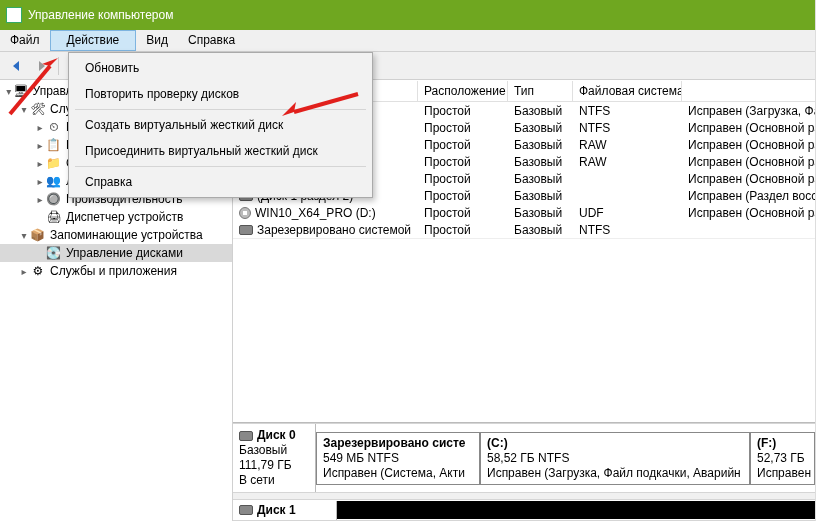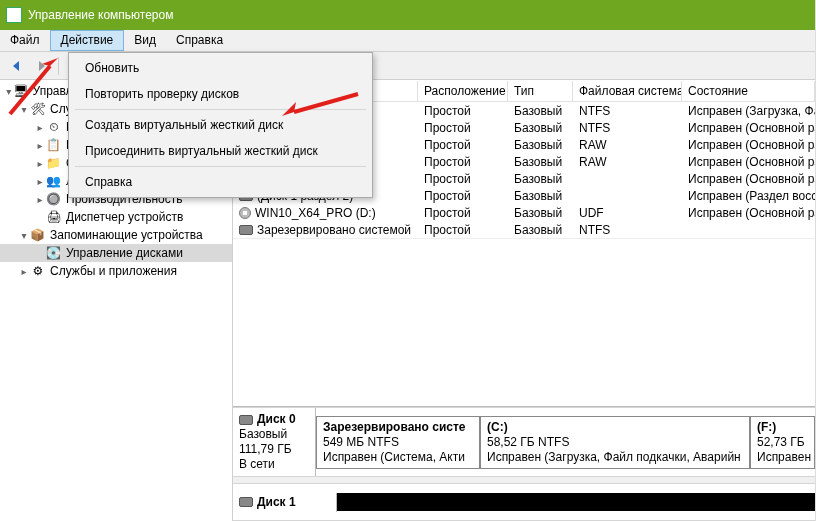--- a/index.html
+++ b/index.html
@@ -3,21 +3,21 @@
 <meta charset="utf-8">
 <style>
   * { box-sizing: border-box; }
   html, body { margin: 0; padding: 0; font-family: "Segoe UI", Tahoma, sans-serif; font-size: 12px; color: #000; }
   .window { width: 816px; height: 521px; background: #fff; position: relative; overflow: hidden; border-right: 1px solid #ddd; }
   .title-bar { background: #6fa720; color: #fff; height: 30px; display: flex; align-items: center; padding-left: 6px; }
   .title-bar .icon { width: 16px; height: 16px; background: #fff; margin-right: 6px; display: inline-block; border: 1px solid #3a6; }
   .title-text { font-size: 12px; }
   .menu-bar { background: #f0f0f0; height: 22px; display: flex; align-items: stretch; border-bottom: 1px solid #d0d0d0; position: relative; }
   .menu-item { padding: 3px 10px; cursor: default; }
-  .menu-item.active { background: #cde6f7; border: 1px solid #7eb4e0; padding: 2px 10px; }
+  .menu-item.active { background: #cde6f7; border: 1px solid #7eb4e0; padding: 2px 16px; }
   .toolbar { background: #f0f0f0; height: 28px; display: flex; align-items: center; padding: 0 4px; border-bottom: 1px solid #d0d0d0; gap: 2px; }
   .tb-btn { width: 24px; height: 22px; display: flex; align-items: center; justify-content: center; }
   .arrow-left, .arrow-right { width: 0; height: 0; border-top: 5px solid transparent; border-bottom: 5px solid transparent; }
   .arrow-left { border-right: 6px solid #2b6cc4; }
   .arrow-right { border-left: 6px solid #999; }
   .tb-sep { width: 1px; height: 18px; background: #ccc; margin: 0 2px; }
   .body { display: flex; height: calc(521px - 30px - 22px - 28px); }
   .tree-pane { width: 233px; border-right: 1px solid #d0d0d0; overflow: hidden; padding-top: 2px; }
   .vol-pane { flex: 1; display: flex; flex-direction: column; overflow: hidden; }
   .tree-row { display: flex; align-items: center; height: 18px; padding-left: 4px; white-space: nowrap; }
@@ -148,21 +148,20 @@
       </div>
     </div>
 
     <div class="vol-pane">
       <div class="vol-table">
         <div class="vh-row">
           <div class="vh-cell c-vol">Том</div>
           <div class="vh-cell c-layout">Расположение</div>
           <div class="vh-cell c-type">Тип</div>
           <div class="vh-cell c-fs">Файловая система</div>
-          <div class="vh-cell c-state">Состояние</div>
         </div>
         <div id="vol-rows">
             <div class="vr-row">
               <div class="vr-cell c-vol">
                 <span class="disk-icon"></span>
                 <span></span>
               </div>
               <div class="vr-cell c-layout">Простой</div>
               <div class="vr-cell c-type">Базовый</div>
               <div class="vr-cell c-fs">NTFS</div>
@@ -274,21 +273,21 @@
                 <div class="part-strip"></div>
                 <div class="part-body">
                   <div class="pname">(F:)</div>
                   <div>52,73 ГБ</div>
                   <div>Исправен</div>
                 </div>
               </div>
             </div>
         </div>
         <div style="height:6px;background:#f0f0f0;"></div>
-        <div class="disk-block" style="height:38px;">
+        <div class="disk-block" style="height:22px;">
           <div class="disk-info" style="padding:2px 6px;">
             <div class="dtitle">
                 <span class="disk-icon"></span>
                 <span>Диск 1</span>
               </div>
           </div>
           <div class="black-bar"></div>
         </div>
       </div>
     </div>

